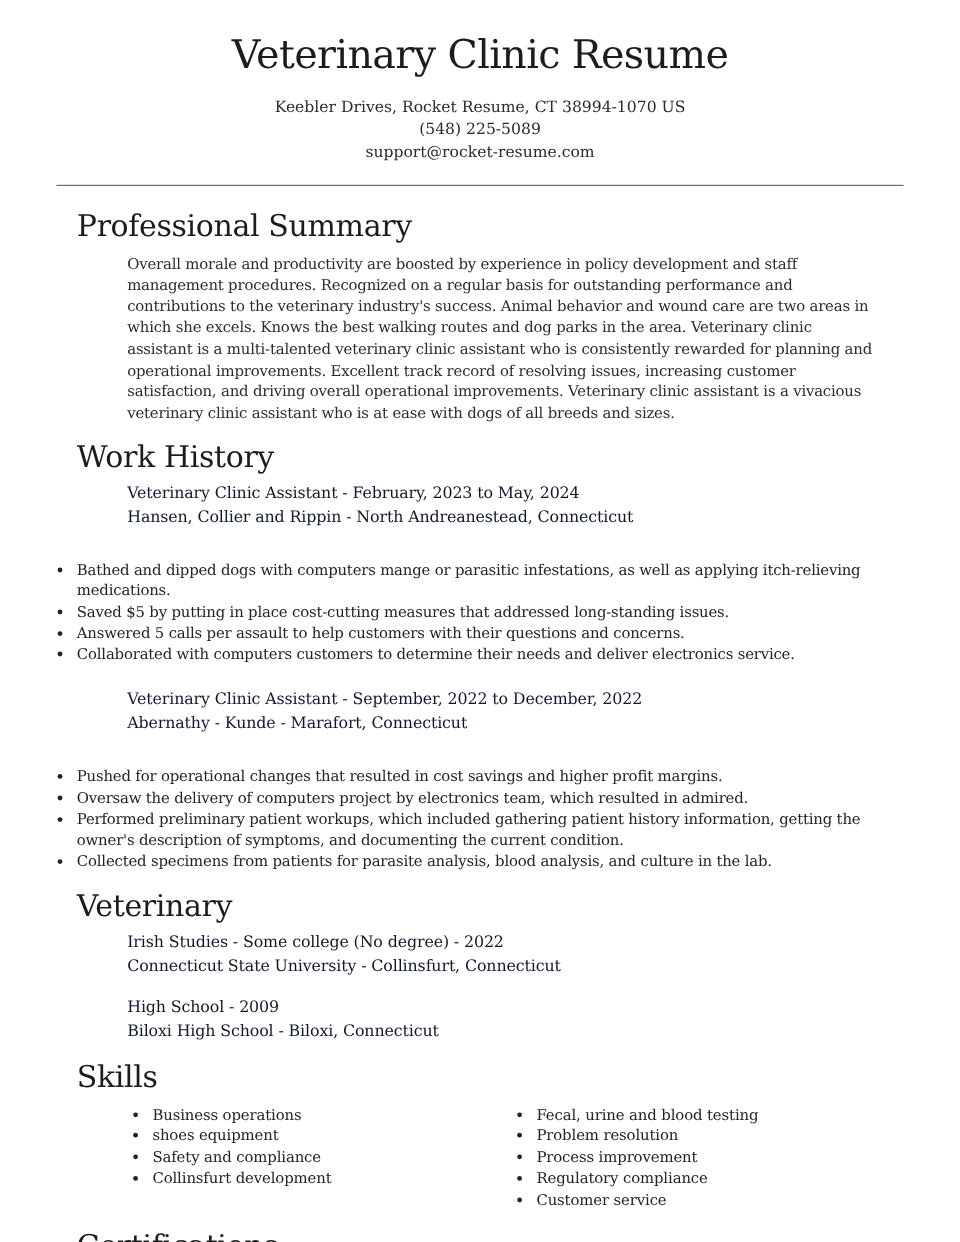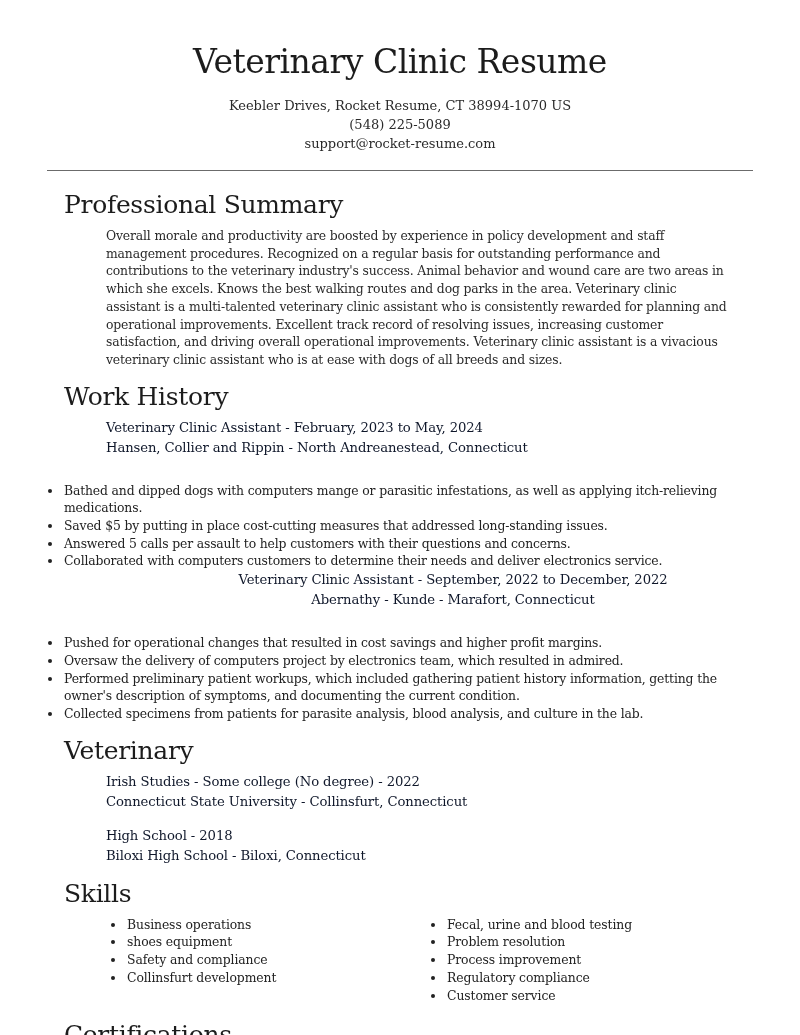--- a/index.html
+++ b/index.html
@@ -2,21 +2,21 @@
 <html><head>
   <meta charset="utf-8">
   <style>
     html, body { margin: 0; padding: 0; background: #ffffff; }
     body {
       width: 800px; height: 1035px; overflow: hidden;
       font-family: "DejaVu Serif", serif;
       color: #222222;
     }
     .page { position: relative; width: 800px; }
-    .header { text-align: center; padding-top: 42px; }
+    .header { text-align: center; padding-top: 26px; }
     .title {
       font-family: "DejaVu Serif", serif;
       font-size: 33px; font-weight: normal; margin: 0; color: #1c1c1c;
       letter-spacing: -0.5px; line-height: 40px;
     }
     .contact { margin-top: 14px; font-size: 13px; line-height: 19px; color: #2a2a2a; }
     .rule { margin: 17px 47px 0 47px; border: 0; border-top: 1.5px solid #6b6b6b; height: 0; }
     .section-title {
       font-family: "DejaVu Serif", serif;
       font-size: 25px; font-weight: normal; margin: 0; padding-left: 64px; color: #1c1c1c;
@@ -68,40 +68,40 @@
       <div class="job-line">Veterinary Clinic Assistant - February, 2023 to May, 2024</div>
       <div class="job-line">Hansen, Collier and Rippin - North Andreanestead, Connecticut</div>
     </div>
     <ul class="bullets">
       <li>Bathed and dipped dogs with computers mange or parasitic infestations, as well as applying itch-relieving medications.</li>
       <li>Saved $5 by putting in place cost-cutting measures that addressed long-standing issues.</li>
       <li>Answered 5 calls per assault to help customers with their questions and concerns.</li>
       <li>Collaborated with computers customers to determine their needs and deliver electronics service.</li>
     </ul>
 
-    <div class="job" style="margin-top:0;text-align:center;">
+    <div class="job" style="margin-top:20px;">
       <div class="job-line">Veterinary Clinic Assistant - September, 2022 to December, 2022</div>
       <div class="job-line">Abernathy - Kunde - Marafort, Connecticut</div>
     </div>
     <ul class="bullets">
       <li>Pushed for operational changes that resulted in cost savings and higher profit margins.</li>
       <li>Oversaw the delivery of computers project by electronics team, which resulted in admired.</li>
       <li>Performed preliminary patient workups, which included gathering patient history information, getting the owner's description of symptoms, and documenting the current condition.</li>
       <li>Collected specimens from patients for parasite analysis, blood analysis, and culture in the lab.</li>
     </ul>
   </div>
 
   <div style="margin-top:12px;">
     <h2 class="section-title">Veterinary</h2>
     <div class="job" style="margin-top:5px;">
       <div class="job-line">Irish Studies - Some college (No degree) - 2022</div>
       <div class="job-line">Connecticut State University - Collinsfurt, Connecticut</div>
     </div>
     <div class="job" style="margin-top:14px;">
-      <div class="job-line">High School - 2018</div>
+      <div class="job-line">High School - 2009</div>
       <div class="job-line">Biloxi High School - Biloxi, Connecticut</div>
     </div>
   </div>
 
   <div style="margin-top:12px;">
     <h2 class="section-title">Skills</h2>
     <div class="skills-grid">
       <ul class="skills-col">
         <li>Business operations</li>
         <li>shoes equipment</li>

